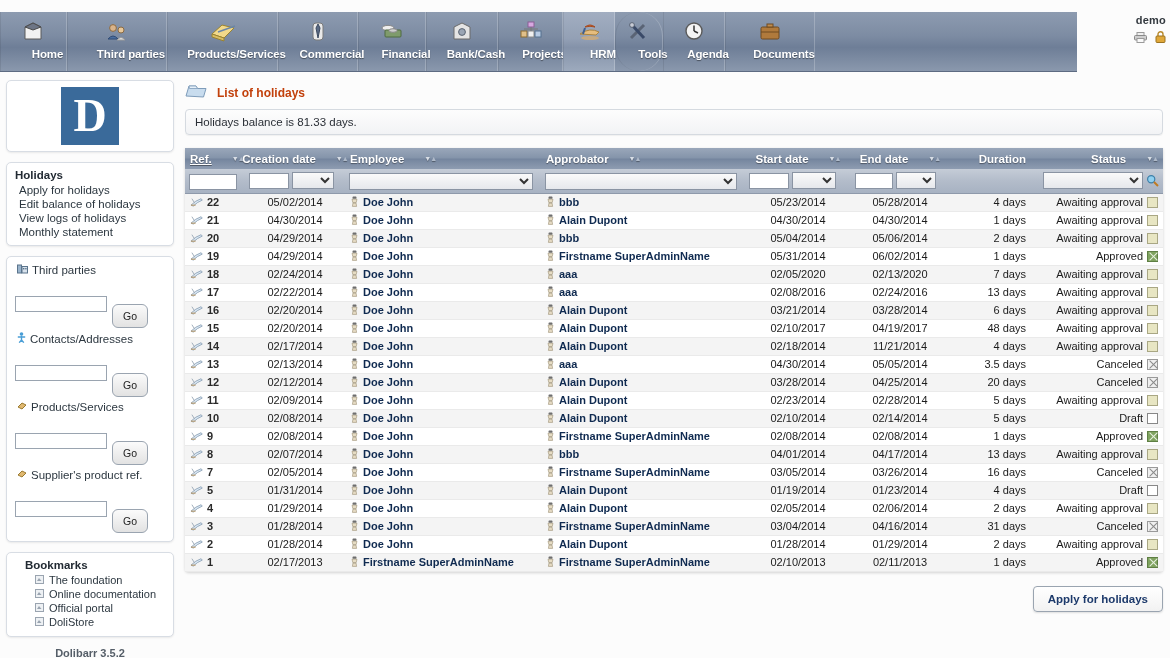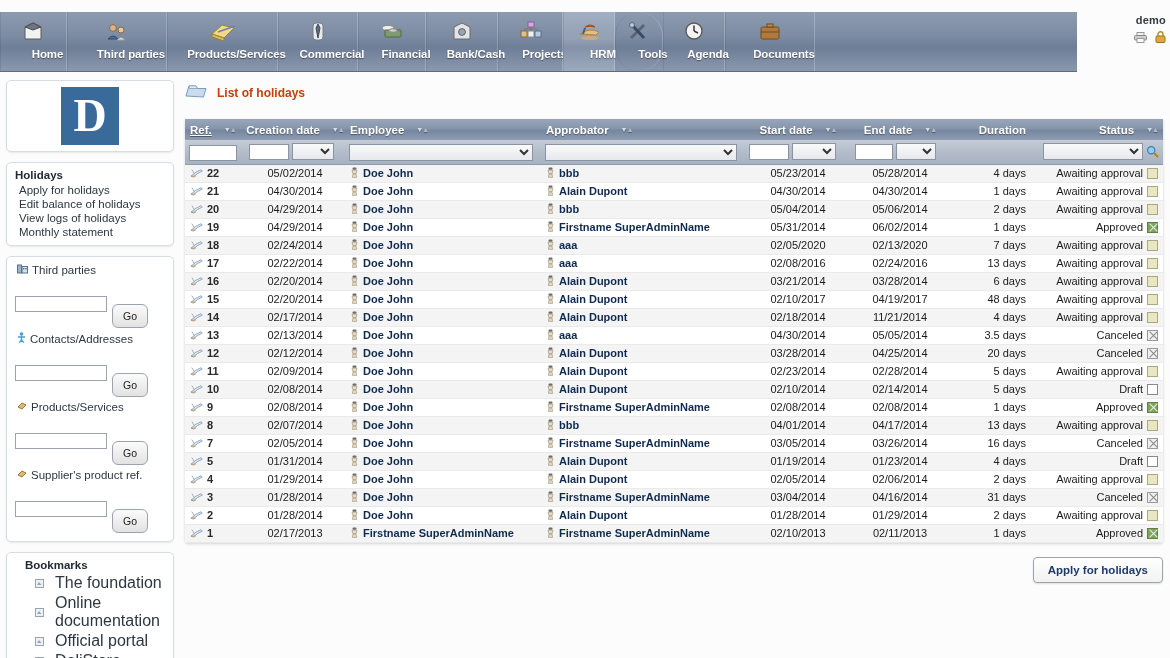--- a/index.html
+++ b/index.html
@@ -128,23 +128,23 @@
     border-radius: 6px;
     color: #222;
     cursor: pointer;
     font-family: "Liberation Sans", sans-serif;
     line-height: 1;
     margin-top: 25px;
   }
   .bmcard { padding: 5px 6px 7px 16px; }
   .bmtitle { font-size: 11.5px; font-weight: bold; color: #222a33; padding: 1px 0 2px 2px; }
   .bmlink {
-    font-size: 16px; color: #2c3740;
+    font-size: 11px; color: #2c3740;
     padding: 1px 0 1px 12px;
-    display: flex; align-items: center; gap: 11px;
+    display: flex; align-items: center; gap: 5px;
     cursor: pointer;
   }
   .version {
     text-align: center; font-size: 11px; color: #555e68;
     margin-top: 4px;
     font-weight: bold;
   }
 
   
   .main {
@@ -180,21 +180,21 @@
     background: linear-gradient(to bottom,#9aa7ba 0%, #8494aa 48%, #74859e 52%, #8e9cb1 100%);
     color: #ffffff;
     font-size: 11.5px;
     font-weight: bold;
     height: 21px;
     text-shadow: 0 1px 1px rgba(0,0,0,0.4);
     padding: 0 5px;
     border: none;
     white-space: nowrap;
   }
-  th .hcell { display: flex; align-items: center; gap: 12px; }
+  th .hcell { display: flex; align-items: center; gap: 20px; }
   th.ta-r .hcell { justify-content: flex-end; }
   th.ta-c .hcell { justify-content: center; }
   .sortarrows { font-size: 7px; letter-spacing: -1px; opacity: 0.85; }
   .sortarrows .d { color: #e7ebf1; }
   .sortarrows .u { color: #b9c3d1; }
   th .uline { text-decoration: underline; }
 
   tr.filters td {
     background: linear-gradient(to bottom,#c5ccd7 0%, #b3bcca 50%, #a7b2c2 100%);
     height: 24px;
@@ -542,20 +542,23 @@
     <div class="pagehead">
       <span>
         <svg width="24" height="18" viewBox="0 0 24 18">
           <path d="M1 14 L4 4 L11 4 L12.5 6.5 L21 6.5 L18.5 15 Z" fill="#c8dcee" stroke="#7e9cba" stroke-width="1"></path>
           <path d="M4 4 L11 4 L12.5 6.5 L4.5 6.5 Z" fill="#e6f0f9" stroke="#7e9cba" stroke-width="0.8"></path>
         </svg>
       </span>
       <span class="ptitle">List of holidays</span>
     </div>
 
+    <div class="infobar">
+      <span>Holidays balance is 81.33 days.</span>
+    </div>
 
     <div class="tablewrap">
       <table class="lst">
         <colgroup>
           <col style="width:60px">
           <col style="width:100px">
           <col style="width:196px">
           <col style="width:204px">
           <col style="width:106px">
           <col style="width:98px">

